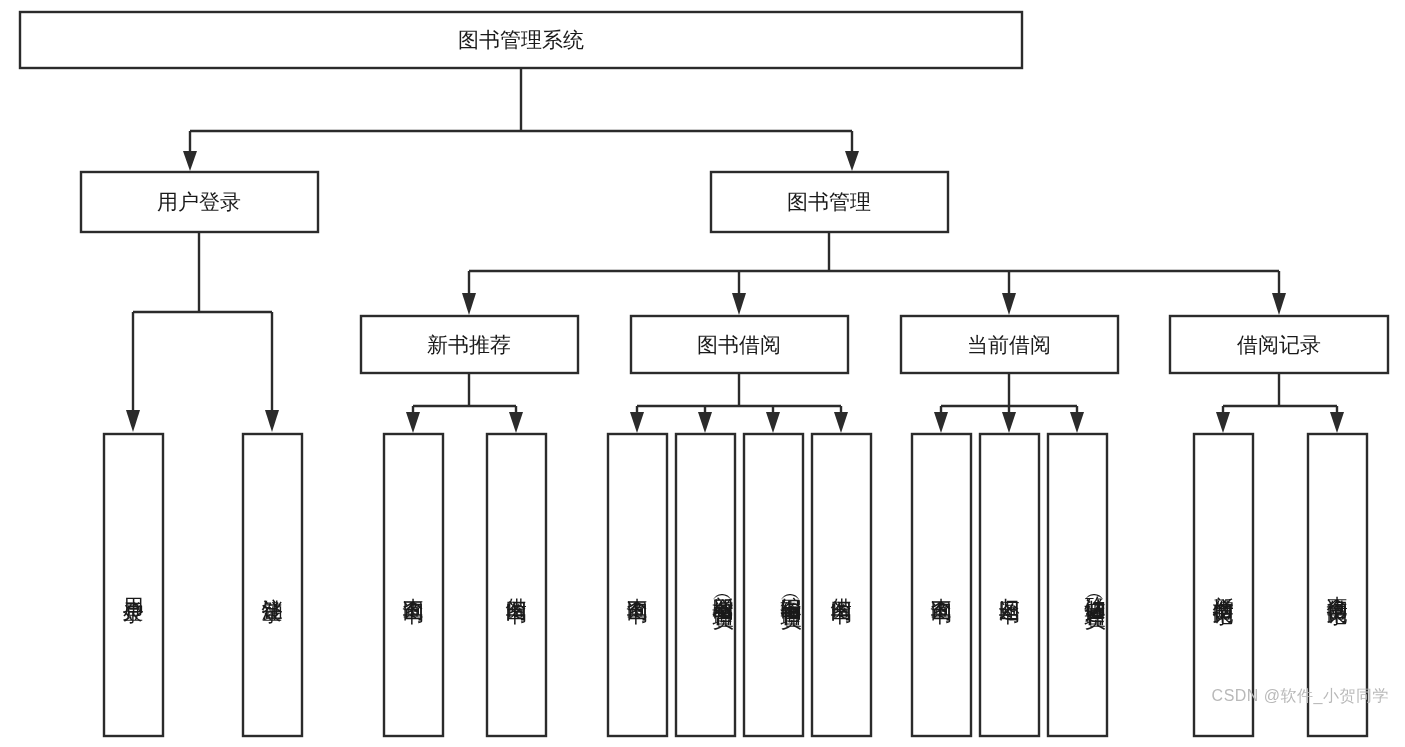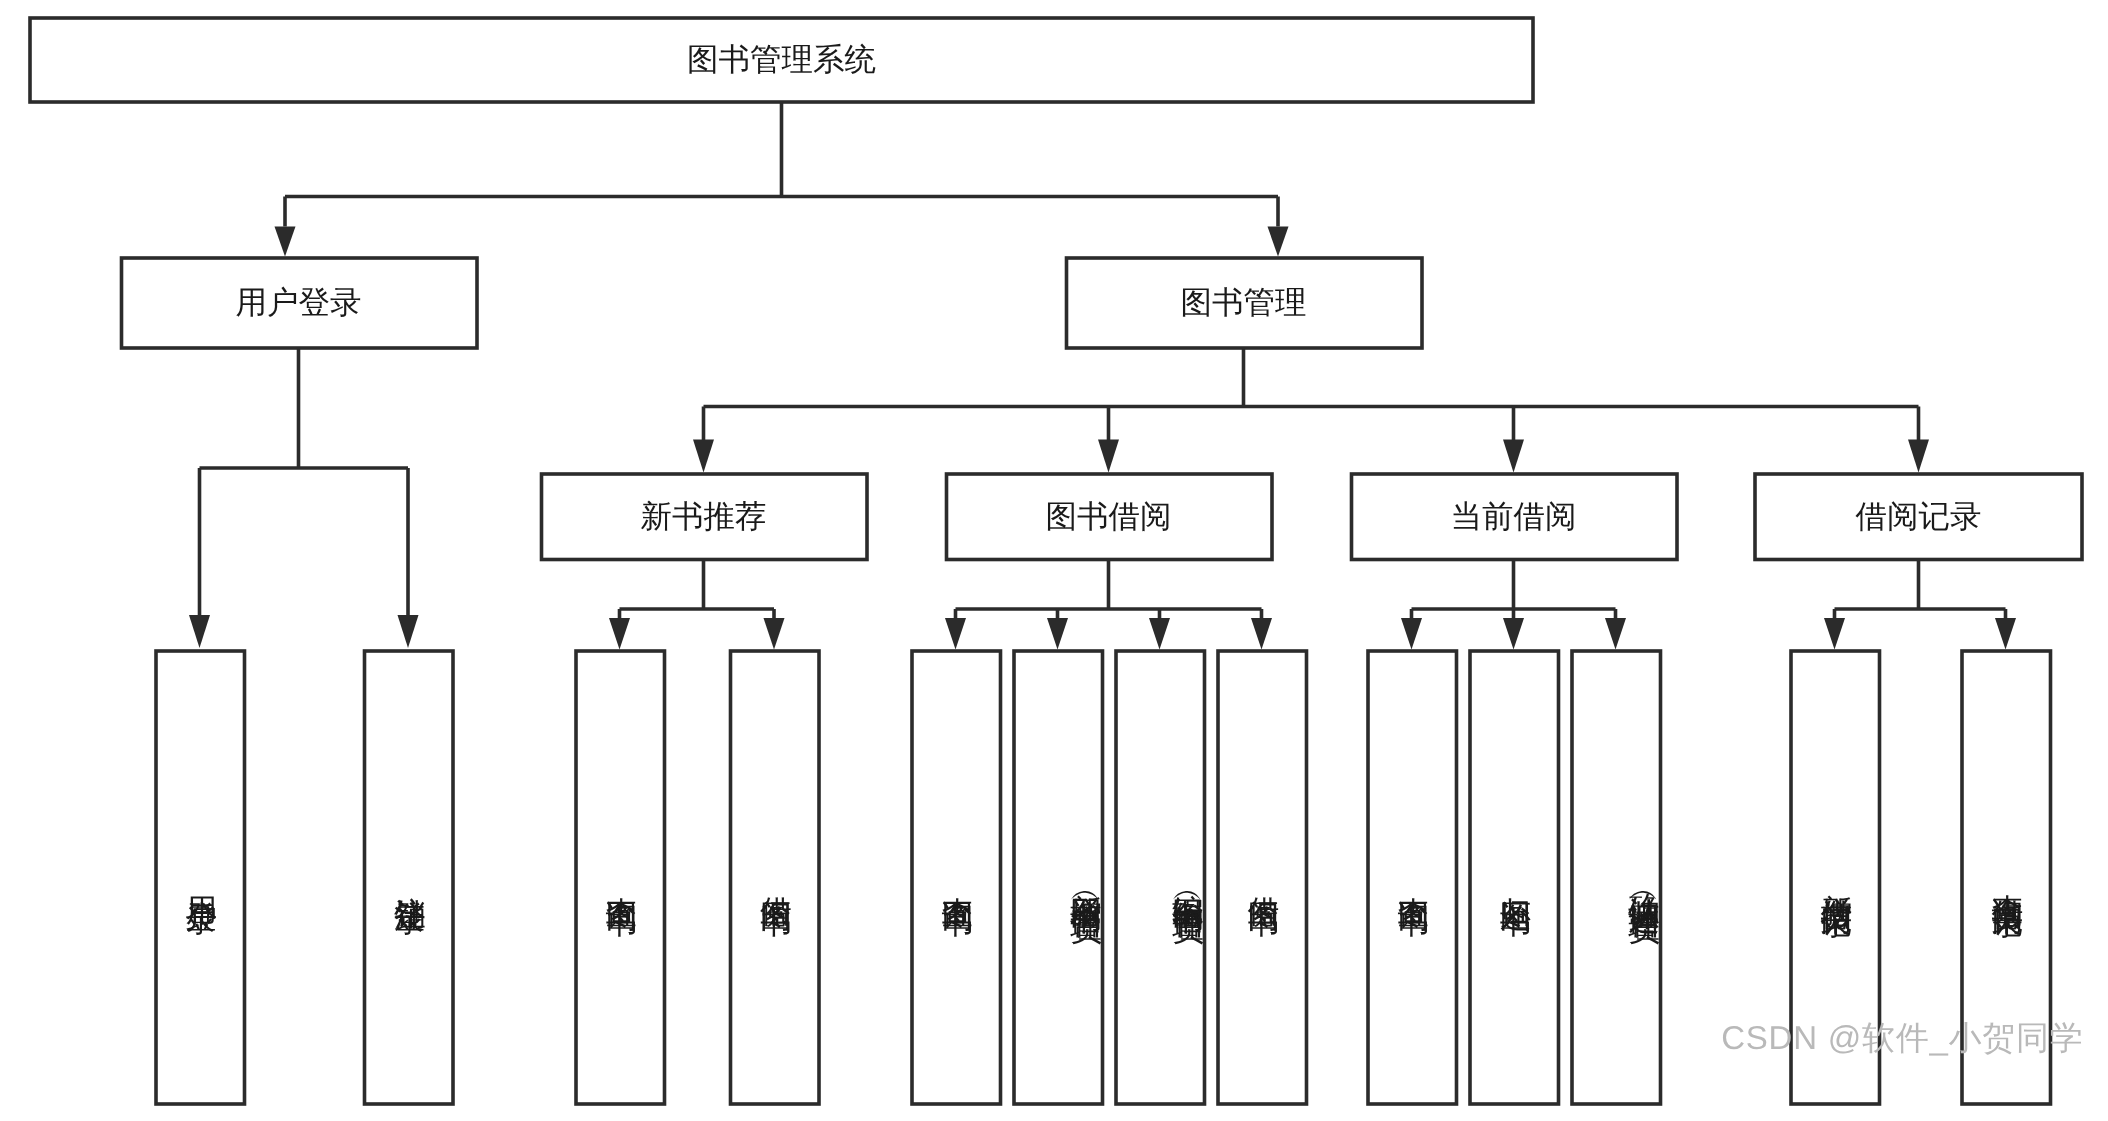--- a/index.html
+++ b/index.html
@@ -61,21 +61,21 @@
     white-space: nowrap;
     pointer-events: none;
   }
   .vlabel-box.center {
     align-items: center;
   }
   .watermark {
     position: absolute;
     right: 16px;
     bottom: 4px;
-    font-size: 22px;
+    font-size: 16px;
     color: #b9b9b9;
     font-family: "Liberation Sans", "DejaVu Sans", sans-serif;
     letter-spacing: 0.5px;
     white-space: nowrap;
   }
 </style>
 </head>
 <body>
 
 <div id="diagram-root">

